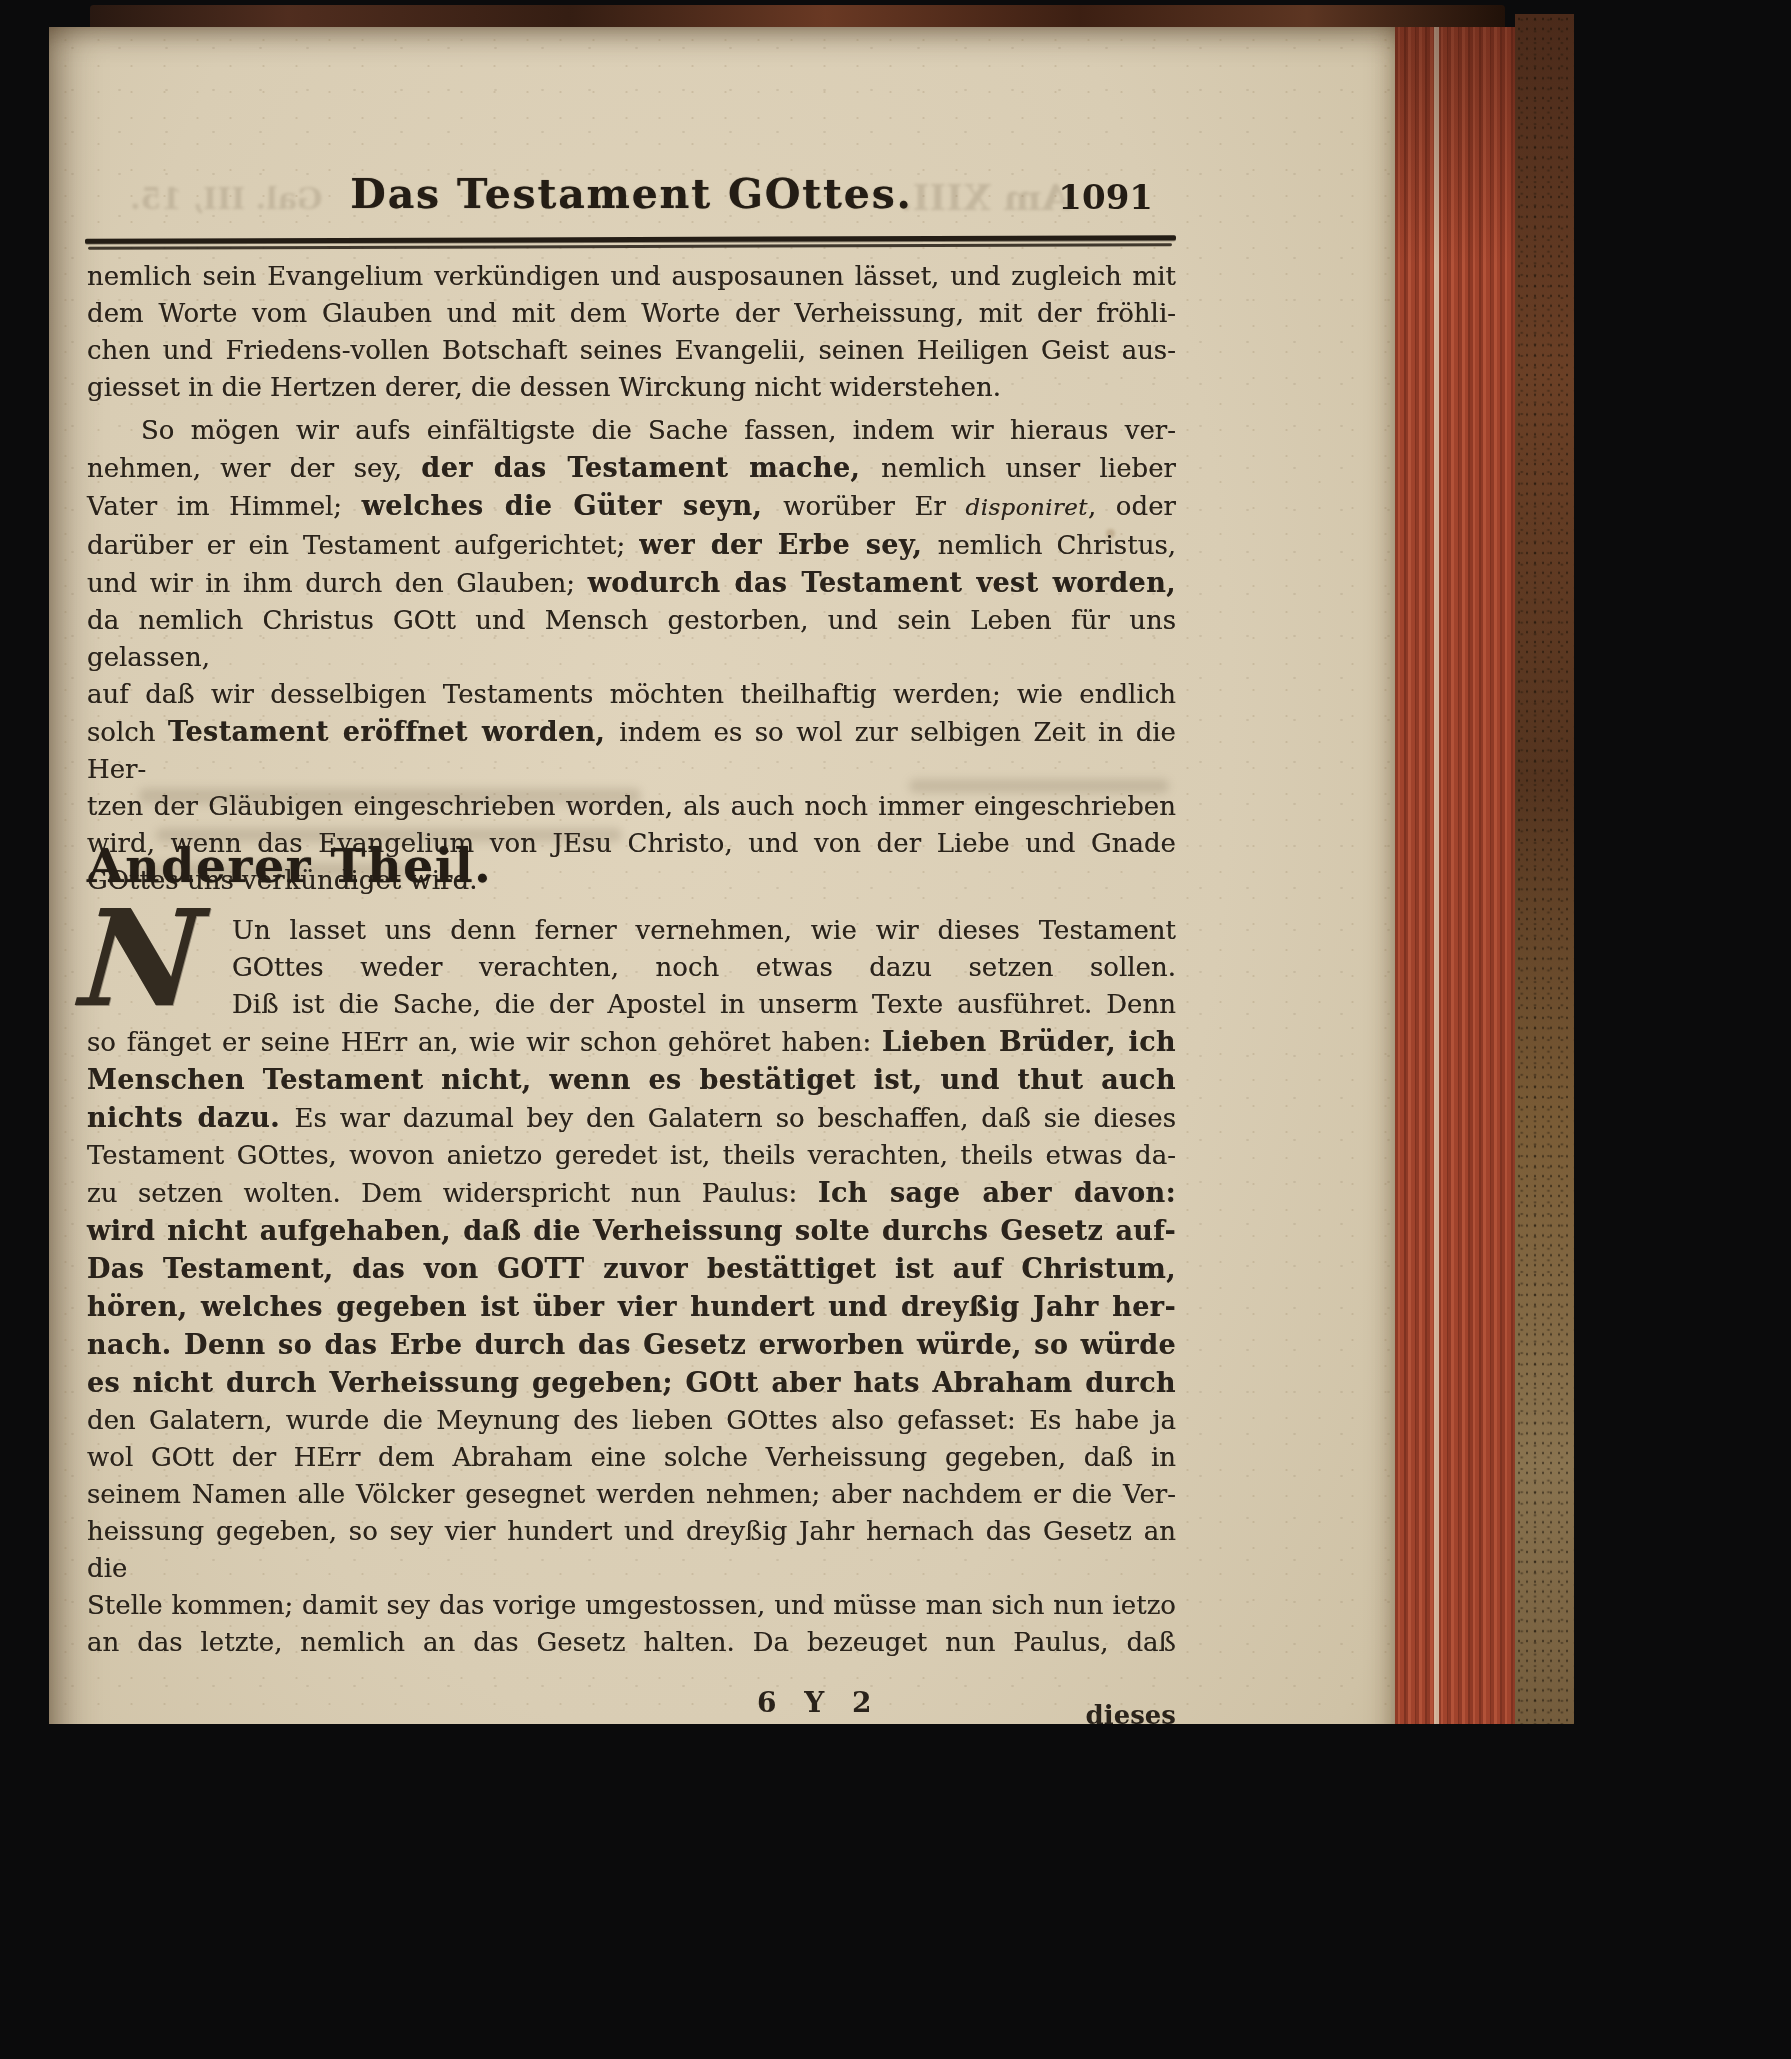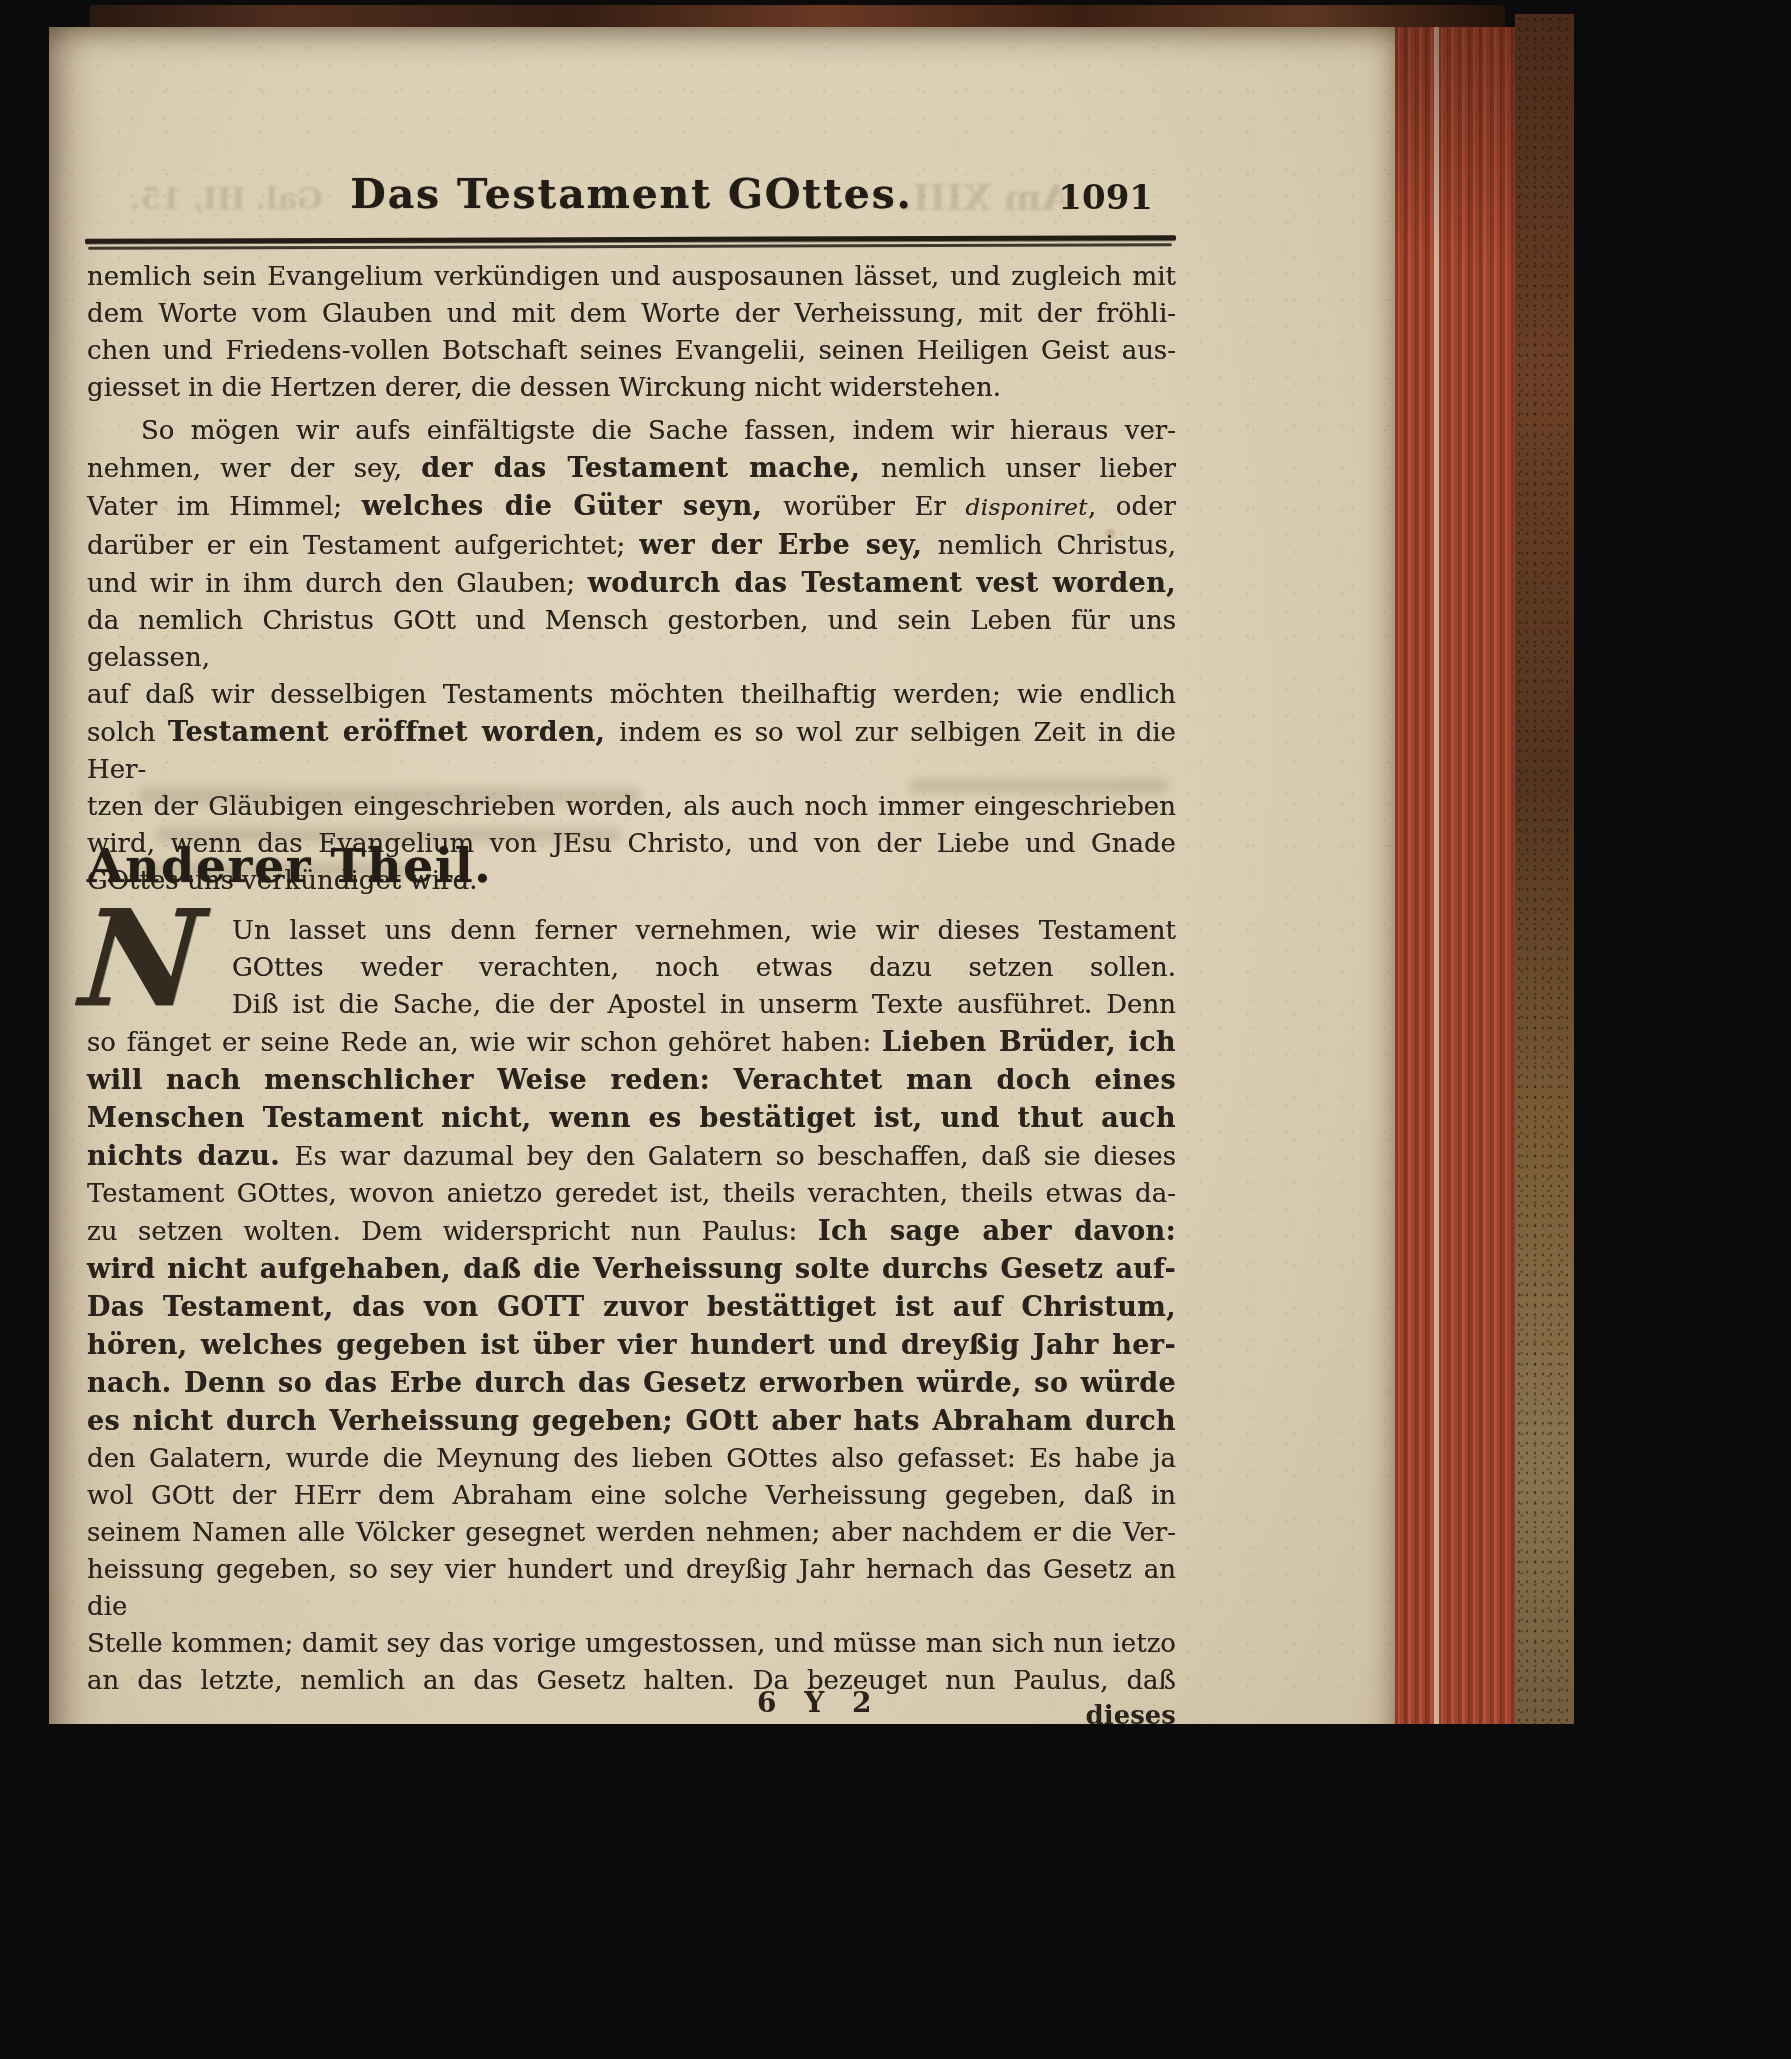--- a/index.html
+++ b/index.html
@@ -138,22 +138,21 @@
         <div class="tline end"><span class="s-n">GOttes uns verkündiget wird.</span></div>
       </div>
 
     <div class="section-heading">Anderer Theil.</div>
 
     <div class="drop-cap">N</div>
     <div class="textblock tb2">
         <div class="tline" style="padding-left: 145px;"><span class="s-n">Un lasset uns denn ferner vernehmen, wie wir dieses Testament</span></div>
         <div class="tline" style="padding-left: 145px;"><span class="s-n">GOttes weder verachten, noch etwas dazu setzen sollen.</span></div>
         <div class="tline" style="padding-left: 145px;"><span class="s-n">Diß ist die Sache, die der Apostel in unserm Texte ausführet. Denn</span></div>
-        <div class="tline"><span class="s-n">so fänget er seine Rede an, wie wir schon gehöret haben: </span><span class="s-b">Lieben Brüder, ich</span></div>
-        <div class="tline"><span class="s-b">will nach menschlicher Weise reden: Verachtet man doch eines</span></div>
+        <div class="tline"><span class="s-n">so fänget er seine HErr an, wie wir schon gehöret haben: </span><span class="s-b">Lieben Brüder, ich</span></div>
         <div class="tline"><span class="s-b">Menschen Testament nicht, wenn es bestätiget ist, und thut auch</span></div>
         <div class="tline"><span class="s-b">nichts dazu. </span><span class="s-n">Es war dazumal bey den Galatern so beschaffen, daß sie dieses</span></div>
         <div class="tline"><span class="s-n">Testament GOttes, wovon anietzo geredet ist, theils verachten, theils etwas da-</span></div>
         <div class="tline"><span class="s-n">zu setzen wolten. Dem widerspricht nun Paulus: </span><span class="s-b">Ich sage aber davon:</span></div>
         <div class="tline"><span class="s-b">wird nicht aufgehaben, daß die Verheissung solte durchs Gesetz auf-</span></div>
         <div class="tline"><span class="s-b">Das Testament, das von GOTT zuvor bestättiget ist auf Christum,</span></div>
         <div class="tline"><span class="s-b">hören, welches gegeben ist über vier hundert und dreyßig Jahr her-</span></div>
         <div class="tline"><span class="s-b">nach. Denn so das Erbe durch das Gesetz erworben würde, so würde</span></div>
         <div class="tline"><span class="s-b">es nicht durch Verheissung gegeben; GOtt aber hats Abraham durch</span></div>
         <div class="tline"><span class="s-n">den Galatern, wurde die Meynung des lieben GOttes also gefasset: Es habe ja</span></div>

